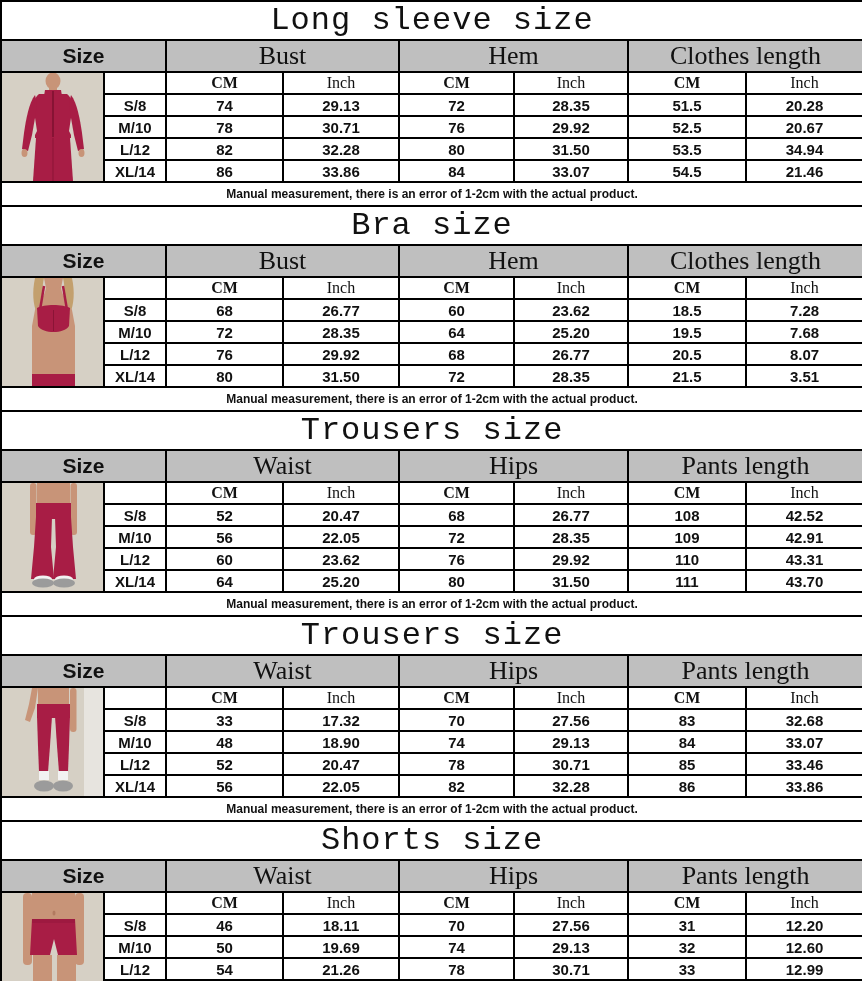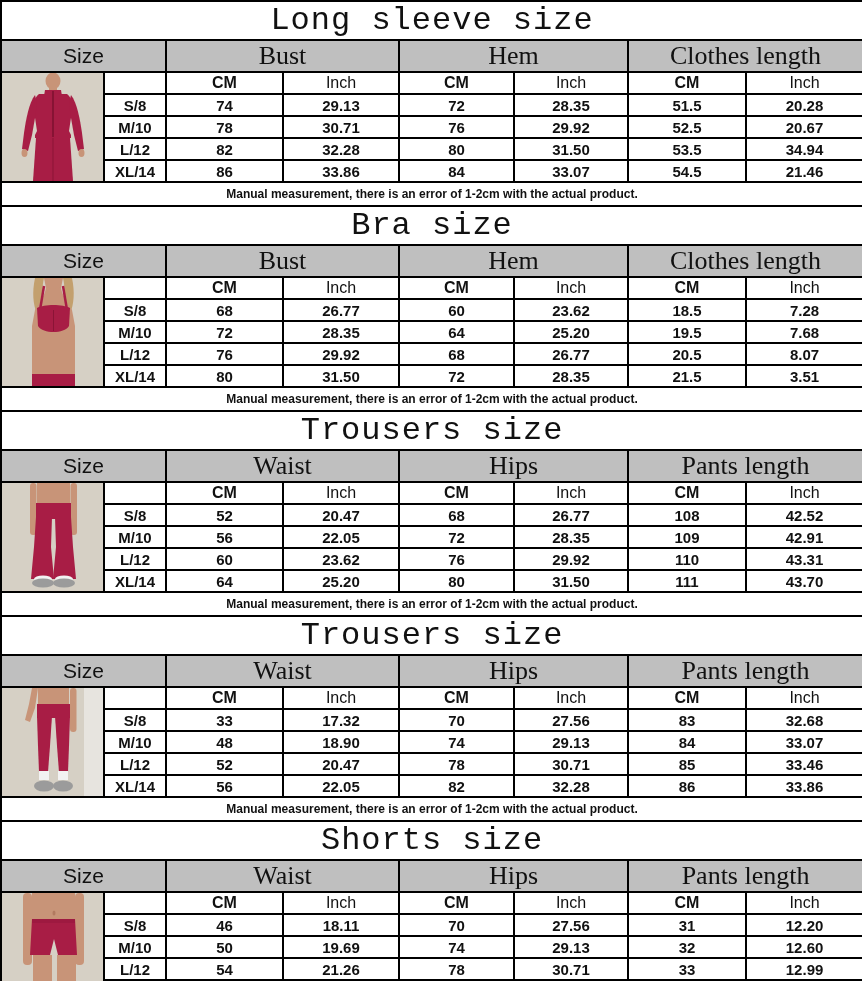--- a/index.html
+++ b/index.html
@@ -7,22 +7,22 @@
     --photo_bg:#d6d0c5; --photo_bg_light:#e7e4df; --skin:#c89478; --hair:#c3a06e;
     --shoe:#9b9b9b; --sock:#f2f2f2; --text:#111111;
   }
   html,body{margin:0;padding:0;background:#ffffff;}
   body{width:862px;color:var(--text);font-family:"Liberation Sans",sans-serif;}
   table.size-table{border-collapse:collapse;table-layout:fixed;width:862px;margin-top:-2px;}
   table.size-table:first-of-type{margin-top:0;}
   table.size-table td{border:2px solid var(--border);padding:0;text-align:center;vertical-align:middle;overflow:hidden;}
   td.title-cell{height:37px;font-family:"Liberation Mono",monospace;font-size:32px;font-weight:normal;letter-spacing:1px;background:#ffffff;}
   tr.head-row td{height:25px;background:var(--header_bg);font-family:Liberation Serif, serif;font-size:26px;}
-  tr.head-row td.size-head{font-family:"Liberation Sans",sans-serif;font-weight:normal;font-size:21px;}
-  tr.unit-row td{height:20px;font-family:Liberation Sans, sans-serif;font-size:16px;}
+  tr.head-row td.size-head{font-family:"Liberation Sans",sans-serif;font-weight:bold;font-size:21px;}
+  tr.unit-row td{height:20px;font-family:Liberation Serif, serif;font-size:16px;}
   tr.unit-row td.cm-cell{font-weight:bold;}
   tr.data-row td{height:20px;font-weight:bold;font-size:15px;}
   td.foot-cell{height:22px;font-weight:bold;font-size:12px;}
   td.photo-cell{background:var(--photo_bg);}
   td.photo-cell svg{display:block;width:103px;height:108px;}
   
   .g{fill:var(--garment);} .sk{fill:var(--skin);}
   .hr{fill:var(--hair);} .sh{fill:var(--shoe);} .so{fill:var(--sock);} .bgp{fill:var(--photo_bg);}
 </style>
 </head>

